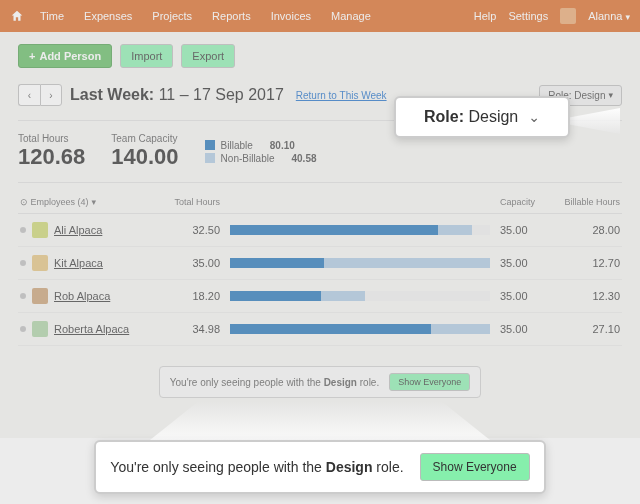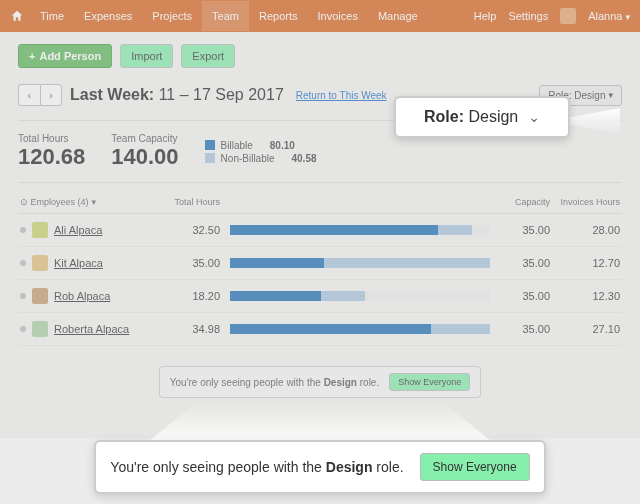--- a/index.html
+++ b/index.html
@@ -41,21 +41,21 @@
 .bigbar { flex:1; position:relative; height:28px; }
 .bigbar .track { position:absolute; top:6px; left:0; right:0; height:12px; background:#eee; }
 .bigbar .bill { position:absolute; top:6px; left:0; height:12px; background:#1b6fb5; }
 .bigbar .non { position:absolute; top:6px; height:12px; background:#a9c6e0; }
 .ticks { position:absolute; top:20px; left:0; right:0; display:flex; justify-content:space-between; font-size:8px; color:#888; padding:0 2px;}
 .tablehead { display:flex; font-size:9px; color:#666; padding:6px 2px; border-bottom:1px solid #ddd; align-items:center;}
 .tablehead .emp { display:flex; align-items:center; gap:3px; cursor:pointer;}
 .col-name { width:150px; }
 .col-hours { width:50px; text-align:right; }
 .col-bar { flex:1; padding:0 10px; }
-.col-cap { width:50px; text-align:right; }
+.col-cap { width:50px; }
 .col-bill { width:70px; text-align:right; }
 .row { display:flex; align-items:center; padding:8px 2px; border-bottom:1px solid #e8e8e6; font-size:11px; color:#333; }
 .row .name { display:flex; align-items:center; gap:6px;text-decoration:underline; }
 .row .dot { width:6px; height:6px; background:#bbb; border-radius:50%; }
 .mini { width:16px; height:16px; border-radius:2px; }
 .rowbar { position:relative; height:10px; background:#eee; }
 .rowbar .b { position:absolute; left:0; top:0; bottom:0; background:#1b6fb5; }
 .rowbar .n { position:absolute; top:0; bottom:0; background:#a9c6e0; }
 .filterbar-small { margin:20px auto 0; width:fit-content; border:1px solid #ccc; background:#f8f8f7; border-radius:4px; padding:6px 10px; font-size:10px; color:#555; display:flex; align-items:center; gap:10px;}
 .filterbar-small .btn { font-size:9px; padding:3px 8px;}
@@ -73,21 +73,20 @@
 
 <div class="app">
   <div class="topbar">
     <svg class="home" viewBox="0 0 24 24" fill="#fff">
         <path d="M12 3l9 8h-3v9h-4v-6h-4v6H6v-9H3z"></path>
       </svg>
     <div class="nav" id="nav">
         <div class="item">Time</div>
         <div class="item">Expenses</div>
         <div class="item">Projects</div>
-        <div class="item active">Team</div>
         <div class="item">Reports</div>
         <div class="item">Invoices</div>
         <div class="item">Manage</div>
       </div>
     <div class="spacer"></div>
     <div class="right">
       <span>Help</span>
       <span>Settings</span>
       <span class="avatar"></span>
       <span><span>Alanna</span> <span class="chev">▾</span></span>
@@ -137,21 +136,21 @@
             <span class="legval">40.58</span>
           </div>
       </div>
     </div>
 
     <div class="tablehead">
       <div class="col-name emp">⊙ <span>Employees (4)</span> <span class="chev">▾</span></div>
       <div class="col-hours">Total Hours</div>
       <div class="col-bar"></div>
       <div class="col-cap">Capacity</div>
-      <div class="col-bill">Invoices Hours</div>
+      <div class="col-bill">Billable Hours</div>
     </div>
     <div id="rows">
         <div class="row">
           <div class="col-name name">
             <span class="dot"></span>
             <span class="mini" style="background:#c9d46a"></span>
             <span>Ali Alpaca</span>
           </div>
           <div class="col-hours">32.50</div>
           <div class="col-bar">

